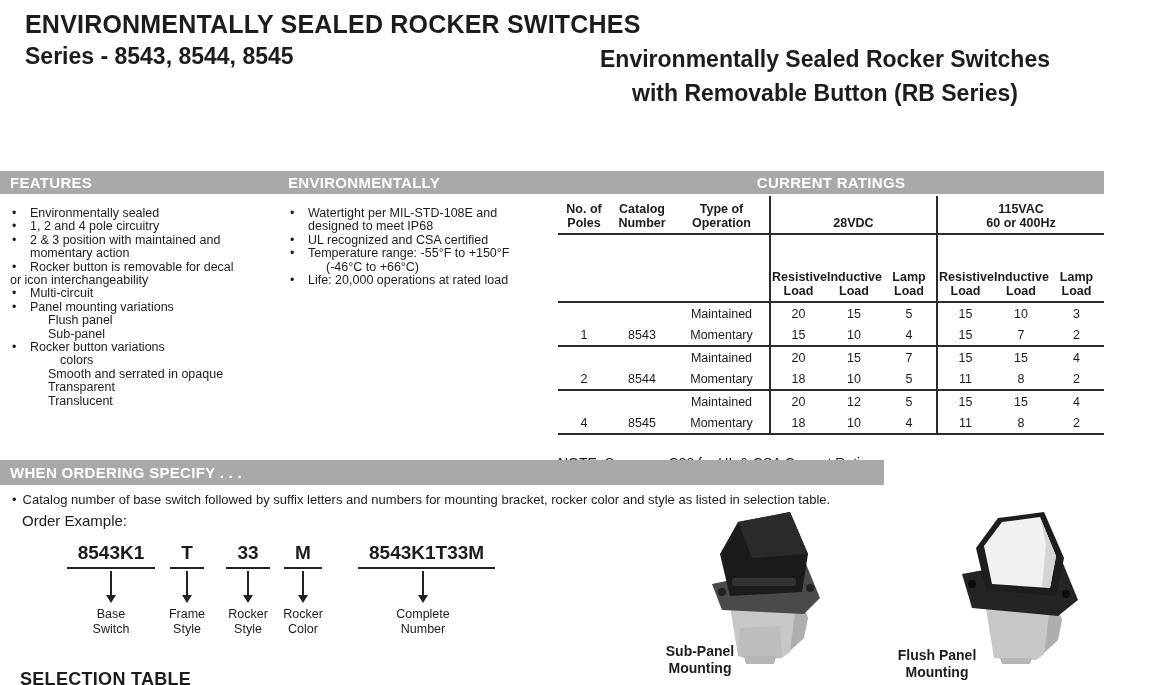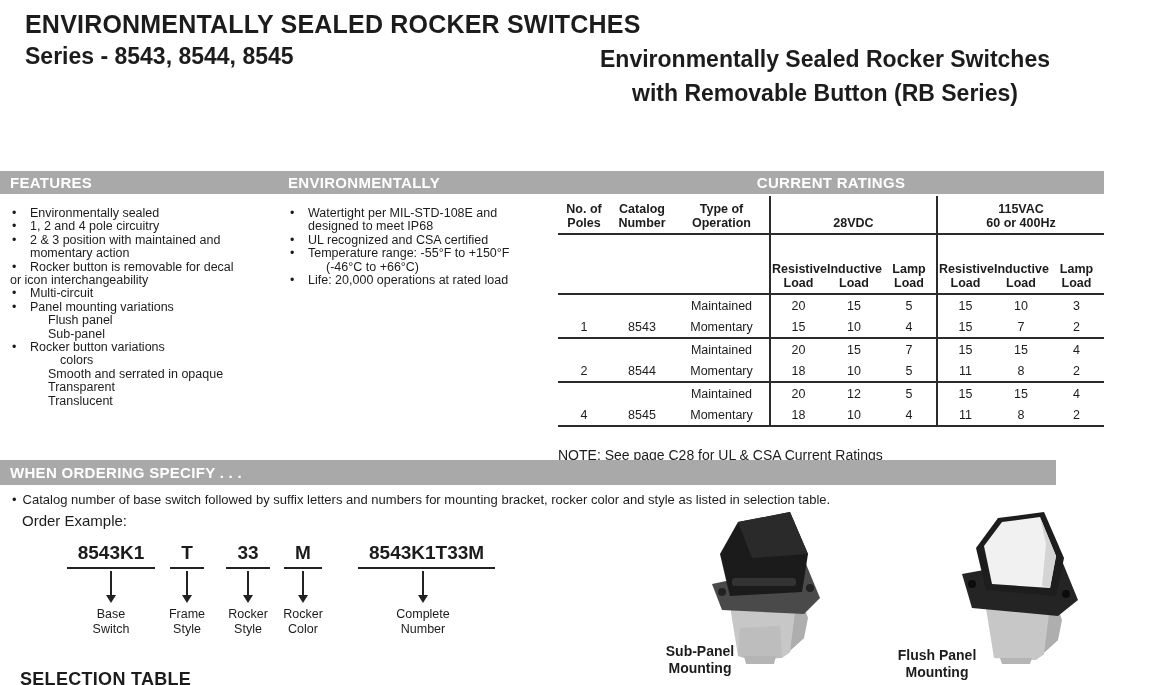--- a/index.html
+++ b/index.html
@@ -24,21 +24,21 @@
   .tline.ind2 { padding-left:38px; }
   .tline.ind3 { padding-left:50px; }
   .blt { position:absolute; left:2px; top:0; }
 
   
   .ratings-wrap { position:absolute; left:558px; top:196px; width:546px; }
   table.ratings { border-collapse:collapse; width:546px; table-layout:fixed; font-size:12.5px; }
   table.ratings th, table.ratings td { text-align:center; vertical-align:bottom; font-weight:normal; padding:0 1px 3px 1px; }
   table.ratings th { font-weight:bold; white-space:pre-line; line-height:14px; }
   tr.hrow1 th { height:38px; }
-  tr.hrow2 th { height:60px; }
+  tr.hrow2 th { height:68px; }
   .rule-b { border-bottom:2px solid #2b2b2b;margin-top:28px; }
   .vdiv { border-left:2px solid #2b2b2b; }
   td.body-cell { height:22px; vertical-align:middle; padding:0 3px; }
   td.op-cell { text-align:right; padding-right:6px; }
   .note-line { margin-top:20px; font-size:14px; }
 
   
   .order-bullet { position:absolute; left:12px; top:492px; font-size:13px; }
   .order-example-label { position:absolute; left:22px; top:512px; font-size:15px; }
   .order-part { position:absolute; top:542px; width:130px; text-align:center; }
@@ -201,21 +201,21 @@
             <td class="body-cell rule-b">4</td>
             <td class="body-cell rule-b vdiv">11</td>
             <td class="body-cell rule-b">8</td>
             <td class="body-cell rule-b">2</td>
           </tr>
         </tbody>
     </table>
     <div class="note-line">NOTE: See page C28 for UL &amp; CSA Current Ratings</div>
   </div>
 
-  <div class="greybar" style="top:460px; width:1056px; height:25px;">
+  <div class="greybar" style="top:460px; width:884px; height:25px;">
     <span class="bar-label" style="left:10px; line-height:25px;">WHEN ORDERING SPECIFY . . .</span>
   </div>
 
   <div class="order-bullet">
     <span class="blt" style="position:static; margin-right:6px;">•</span><span>Catalog number of base switch followed by suffix letters and numbers for mounting bracket, rocker color and style as listed in selection table.</span>
   </div>
   <div class="order-example-label">Order Example:</div>
 
   <div class="order-part" style="left:46px;">
     <span class="order-code">8543K1</span>

